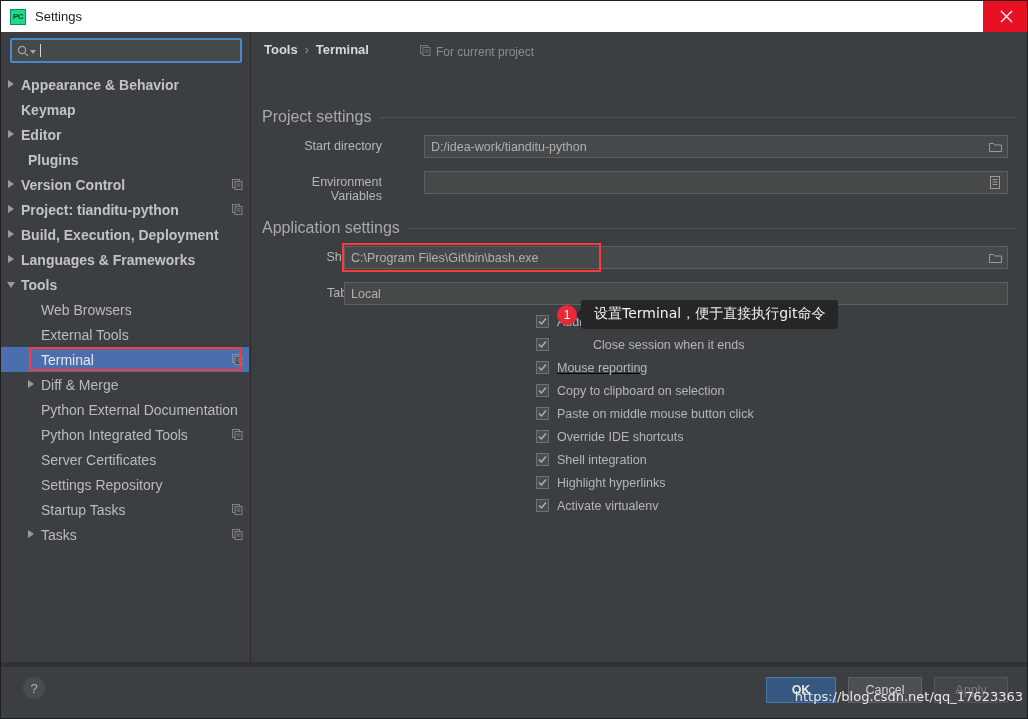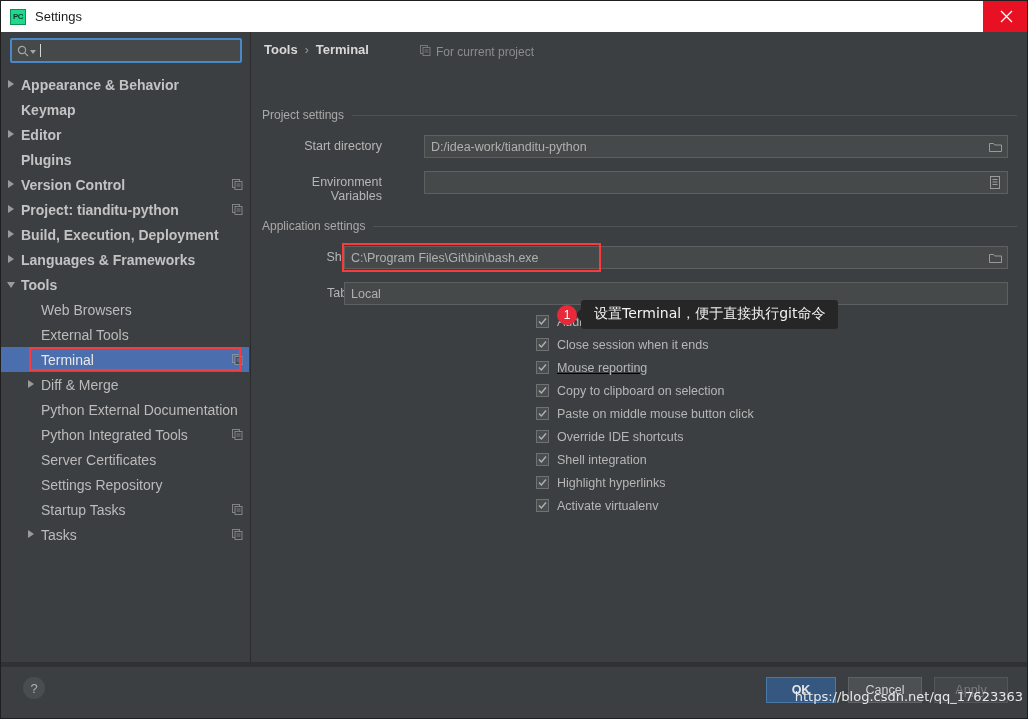--- a/index.html
+++ b/index.html
@@ -207,21 +207,21 @@
     color: #8c8c8c;
   }
   .for-project .scope-icon { margin-left: 0; margin-right: 5px; }
 
   .section-head {
     position: absolute;
     left: 10px;
     display: flex;
     align-items: center;
     width: 755px;
-    font-size: 12px;
+    font-size: 16px;
     color: #a9a9a9;
   }
   .section-head .rule {
     flex: 1;
     height: 1px;
     background: #4f5355;
     margin-left: 8px;
   }
 
   .field-label {
@@ -431,21 +431,21 @@
         <div class="tree-row top">
           <span class="arrow" style="margin-left: 6px;"></span>
           <span class="tree-label" style="margin-left: 5px;">Keymap</span>
         </div>
         <div class="tree-row top">
           <span class="arrow right" style="margin-left: 6px;"></span>
           <span class="tree-label" style="margin-left: 5px;">Editor</span>
         </div>
         <div class="tree-row top">
           <span class="arrow" style="margin-left: 6px;"></span>
-          <span class="tree-label" style="margin-left: 5px;">Plugins</span>
+          <span class="tree-label" style="margin-left: 12px;">Plugins</span>
         </div>
         <div class="tree-row top">
           <span class="arrow right" style="margin-left: 6px;"></span>
           <span class="tree-label" style="margin-left: 5px;">Version Control</span>
           <span class="scope-icon"><svg width="11" height="11" viewBox="0 0 11 11">
               <rect x="0.5" y="0.5" width="7" height="8" stroke="#9a9a9a" fill="none" stroke-width="1"></rect>
               <rect x="3" y="2.5" width="7" height="8" stroke="#9a9a9a" fill="#3c3f41" stroke-width="1"></rect>
               <path d="M4.5,5 H8.5 M4.5,7 H8.5" stroke="#9a9a9a" stroke-width="0.9"></path>
             </svg></span>
         </div>
@@ -603,21 +603,21 @@
 
     <div id="checks">
         <div class="check-row" style="top: 278px;">
           <span class="cb">
             <svg width="9" height="9" viewBox="0 0 9 9">
               <path d="M1,4.5 L3.4,7 L8,1.5" stroke="#b0b0b0" stroke-width="1.4" fill="none"></path>
             </svg>
           </span>
           <span class="check-label">Audible bell</span>
         </div>
-        <div class="check-row" style="top: 301px;">
+        <div class="check-row" style="top: 301px; gap: 36px;">
           <span class="cb">
             <svg width="9" height="9" viewBox="0 0 9 9">
               <path d="M1,4.5 L3.4,7 L8,1.5" stroke="#b0b0b0" stroke-width="1.4" fill="none"></path>
             </svg>
           </span>
           <span class="check-label">Close session when it ends</span>
         </div>
         <div class="check-row" style="top: 324px; text-decoration: underline;">
           <span class="cb">
             <svg width="9" height="9" viewBox="0 0 9 9">

